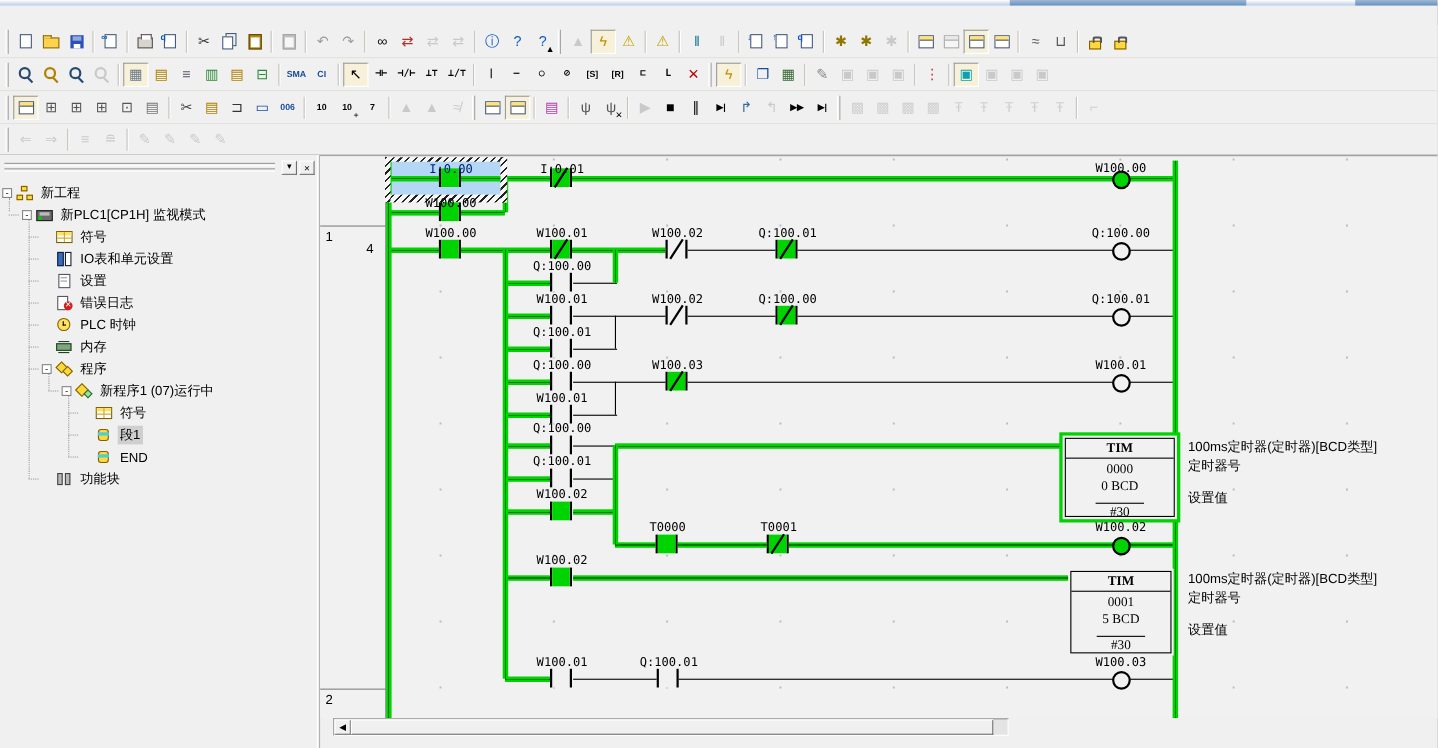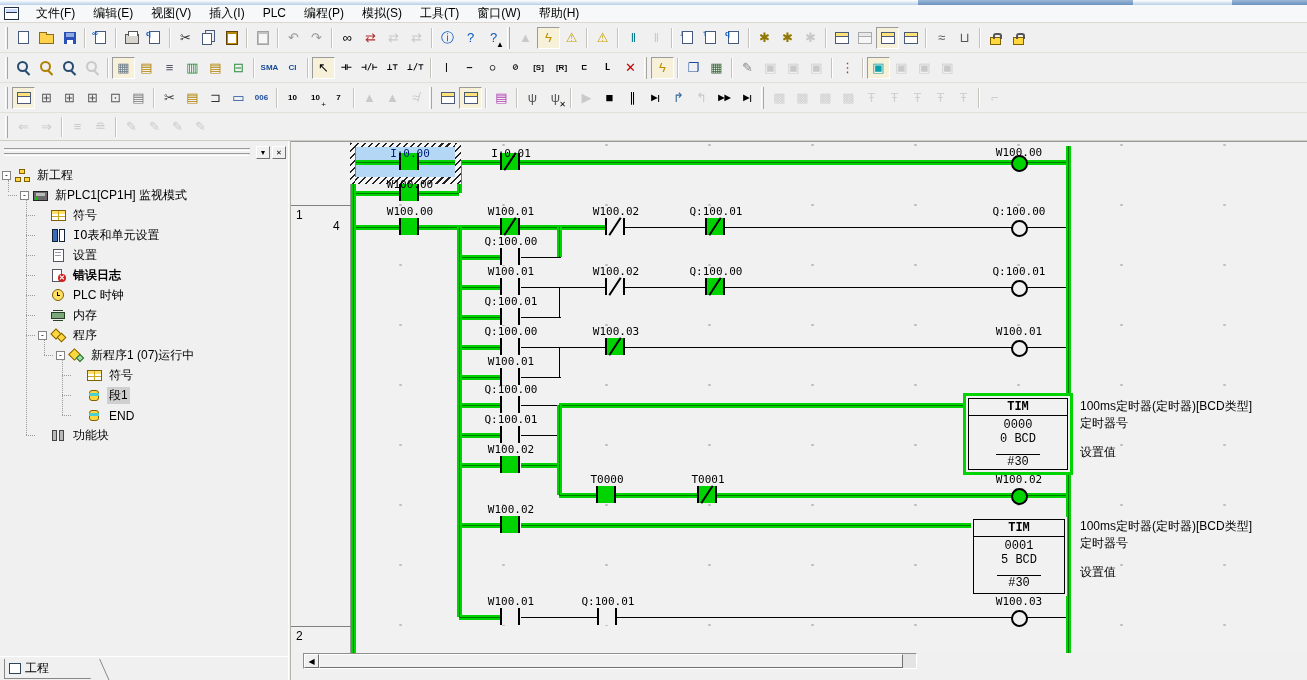--- a/index.html
+++ b/index.html
@@ -69,21 +69,21 @@
 .wh.on{height:5px;margin-top:-2px;background:linear-gradient(#00d400 0 2px,#007800 2px 3px,#00d400 3px 5px)}
 .wv{position:absolute;width:1px;background:#000}
 .wv.on{width:5px;margin-left:-2px;background:linear-gradient(90deg,#00d400 0 2px,#007800 2px 3px,#00d400 3px 5px)}
 .clabel{position:absolute;width:90px;text-align:center;font-family:"DejaVu Sans Mono",monospace;font-size:11px;color:#000}
 .contact{position:absolute;width:20px;height:17px}
 .cpatch{position:absolute;left:0;top:0;width:20px;height:17px;background:#f1f1f1}
 .cbar{position:absolute;top:0;width:2px;height:17px;background:#000}
 .cfill{position:absolute;left:2px;top:0;width:16px;height:17px}
 .cslash{position:absolute;left:9px;top:-2px;width:2px;height:21px;background:#000;transform:rotate(33deg)}
 .coil{position:absolute;width:17px;height:17px;border:2px solid #000;border-radius:50%}
-.timblk{position:absolute;background:#f1f1f1;border:1px solid #000;box-shadow:0 0 0 2px #f1f1f1;text-align:center;font-family:Liberation Mono, monospace;font-size:12px}
+.timblk{position:absolute;background:#f1f1f1;border:1px solid #000;box-shadow:0 0 0 2px #f1f1f1;text-align:center;font-family:Liberation Serif, serif;font-size:12px}
 .timhl{position:absolute;background:#00d400}
 .timhead{border-bottom:1px solid #000;padding:1px 0;font-weight:bold}
 .timline{margin:8px auto 0;width:44px;border-top:1px solid #000}
 .note{position:absolute;font-size:12px;white-space:nowrap}
 .sel-outer{position:absolute;background:repeating-linear-gradient(135deg,#222 0 1.5px,#f6f6f6 1.5px 5px)}
 .sel-inner{position:absolute;background:#b4d7f6}
 
 #lscroll{position:absolute;left:303px;top:653px;width:614px;height:16px;border:1px solid;border-color:#8f8f8f #fff #fff #8f8f8f;background:#e4e4e4;display:flex}
 .sbtn{width:15px;height:14px;border:1px solid;border-color:#fff #707070 #707070 #fff;background:#f0f0f0;font-size:8px;display:flex;align-items:center;justify-content:center}
 #sthumb{width:584px;height:14px;border:1px solid;border-color:#fff #707070 #707070 #fff;background:#f0f0f0}
@@ -98,33 +98,20 @@
 .blabel{font-size:11px;padding:0 4px;white-space:nowrap;flex:none}
 </style>
 </head>
 <body>
 
 <div id="app">
   <div id="titlebar">
     <span class="tseg" style="left:918px;width:215px"></span>
     <span class="tseg" style="left:1232px;width:75px"></span>
   </div>
-  <div id="menubar">
-    <span class="appicon"></span>
-  <span class="mitem">文件(F)</span>
-      <span class="mitem">编辑(E)</span>
-      <span class="mitem">视图(V)</span>
-      <span class="mitem">插入(I)</span>
-      <span class="mitem">PLC</span>
-      <span class="mitem">编程(P)</span>
-      <span class="mitem">模拟(S)</span>
-      <span class="mitem">工具(T)</span>
-      <span class="mitem">窗口(W)</span>
-      <span class="mitem">帮助(H)</span>
-    </div>
   <div id="tb1" class="tbrow">
       <span class="thandle"></span>
       <span class="tbtn">
         <span class="k-page" style="color: rgb(0, 0, 0);"></span>
       </span>
       <span class="tbtn">
         <span class="k-folder" style="color: rgb(0, 0, 0);"></span>
       </span>
       <span class="tbtn">
         <span class="k-floppy" style="color: rgb(0, 0, 0);"></span>
@@ -590,40 +577,40 @@
           <span style="width: 13px; flex: 0 0 auto;"></span>
           <span class="ticon">
             <i style="position:absolute;left:0;top:1px;width:15px;height:11px;background:#fff;border:1px solid #806000"></i>
             <i style="position:absolute;left:1px;top:2px;width:13px;height:3px;background:#ffe063"></i>
             <i style="position:absolute;left:1px;top:7px;width:13px;height:1px;background:#c8a820"></i>
             <i style="position:absolute;left:7px;top:2px;width:1px;height:9px;background:#c8a820"></i>
           </span>
           <span class="tlabel">符号</span>
         </div>
         <div class="doth" style="left: 26px; top: 72px; width: 9px;"></div>
-        <div class="titem" style="left: 38px; top: 64px; font-family: Liberation Mono, monospace;">
+        <div class="titem" style="left: 38px; top: 64px;">
           <span style="width: 13px; flex: 0 0 auto;"></span>
           <span class="ticon">
             <i style="position:absolute;left:1px;top:0;width:6px;height:13px;background:#3a6ac0;border:1px solid #123"></i>
             <i style="position:absolute;left:8px;top:0;width:6px;height:13px;background:#fff;border:1px solid #123"></i>
           </span>
           <span class="tlabel">IO表和单元设置</span>
         </div>
         <div class="doth" style="left: 26px; top: 92px; width: 9px;"></div>
         <div class="titem" style="left: 38px; top: 84px;">
           <span style="width: 13px; flex: 0 0 auto;"></span>
           <span class="ticon">
             <i style="position:absolute;left:2px;top:0;width:11px;height:13px;background:#fff;border:1px solid #556"></i>
             <i style="position:absolute;left:4px;top:3px;width:6px;height:1px;background:#99a"></i>
             <i style="position:absolute;left:4px;top:6px;width:6px;height:1px;background:#99a"></i>
           </span>
           <span class="tlabel">设置</span>
         </div>
         <div class="doth" style="left: 26px; top: 112px; width: 9px;"></div>
-        <div class="titem" style="left: 38px; top: 104px; font-weight: bold;">
+        <div class="titem" style="left: 38px; top: 104px;">
           <span style="width: 13px; flex: 0 0 auto;"></span>
           <span class="ticon">
             <i style="position:absolute;left:1px;top:0;width:10px;height:13px;background:#fff;border:1px solid #556"></i>
             <i style="position:absolute;left:7px;top:5px;width:8px;height:8px;background:#d02020;border-radius:50%;color:#fff;font-style:normal;font-size:7px;line-height:8px;text-align:center">✕</i>
           </span>
           <span class="tlabel">错误日志</span>
         </div>
         <div class="doth" style="left: 26px; top: 132px; width: 9px;"></div>
         <div class="titem" style="left: 38px; top: 124px;">
           <span style="width: 13px; flex: 0 0 auto;"></span>
@@ -941,21 +928,14 @@
       <div class="rnum" style="left: 42px; top: 77px;">4</div>
       <div class="rsep" style="top: 484px;"></div>
       <div class="rnum" style="left: 5px; top: 487px;">2</div>
     </div>
 
   <div id="lscroll">
     <div class="sbtn">◀</div>
     <div id="sthumb"></div>
   </div>
 
-  <div id="btab">
-    <div class="tabshape">
-      <span class="ticon" style="width:12px;height:11px;background:#fff;border:1px solid #345"></span>
-      <span>工程</span>
-      <span class="tabslant"></span>
-    </div>
-  </div>
 
 </div>
 
 </body></html>

